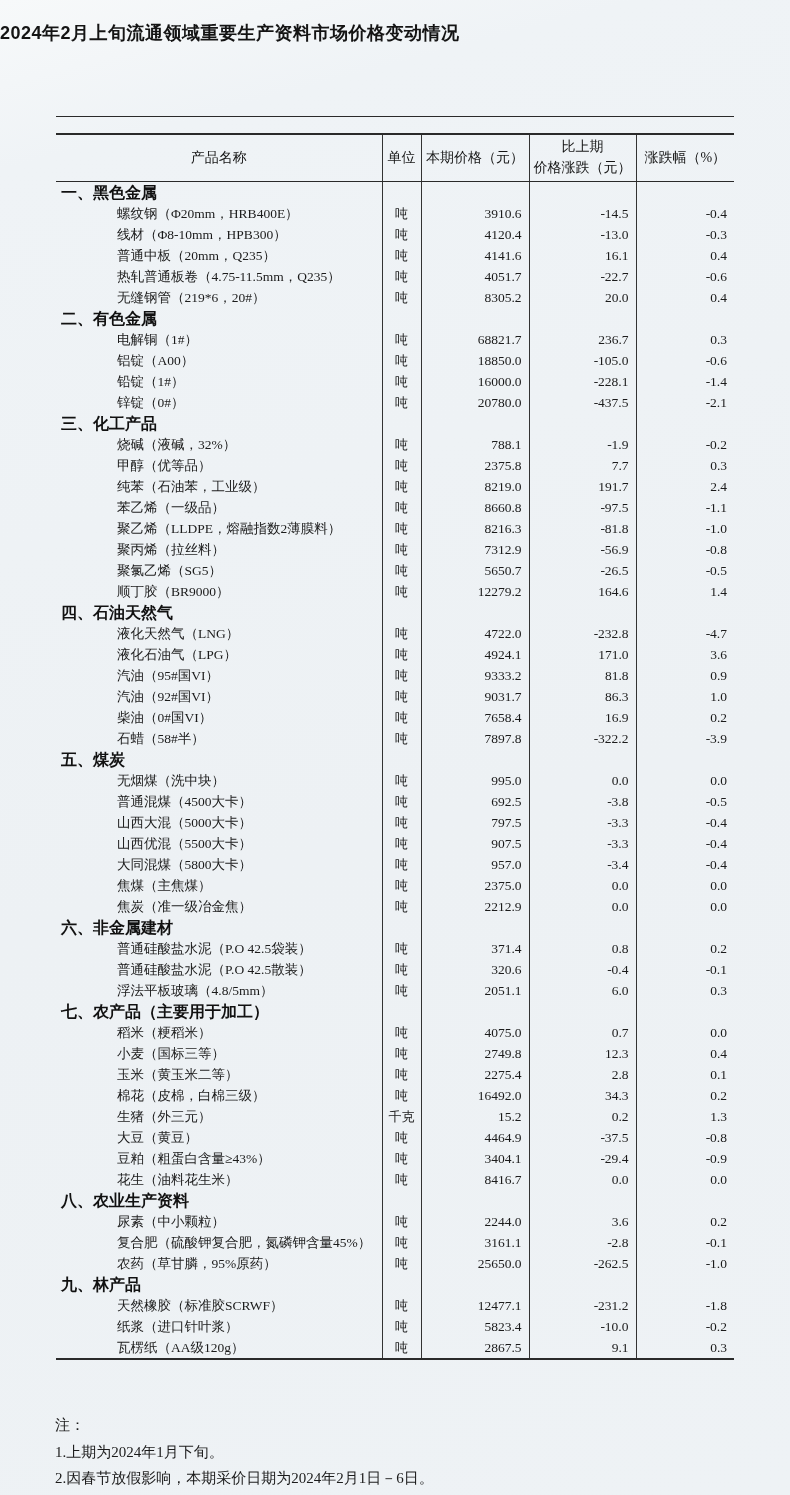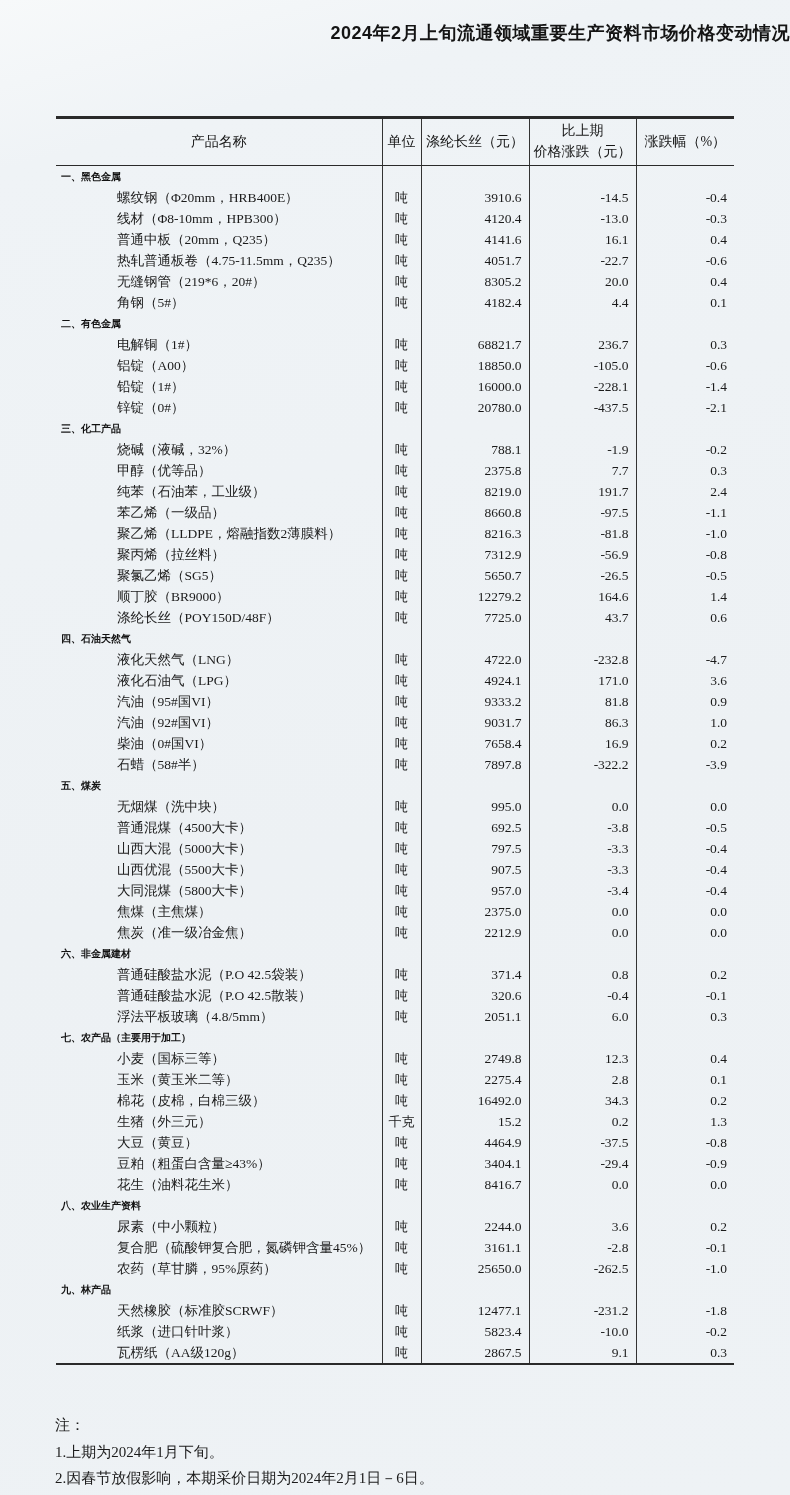--- a/index.html
+++ b/index.html
@@ -7,32 +7,32 @@
   body {
     position: relative;
     background: linear-gradient(165deg, #f7f9fa 0%, #eff3f6 10%, #edf1f4 55%, #eef2f5 100%);
     font-family: "Liberation Serif", "DejaVu Serif", serif;
     color: #1b1b1b;
     overflow: hidden;
   }
   .page-title {
     position: absolute;
     top: 21px; left: 0; width: 100%;
-    text-align: right;
+    text-align: left;
     font-family: "Liberation Sans", "DejaVu Sans", sans-serif;
     font-weight: bold;
     font-size: 18px;
     letter-spacing: 0.5px;
     color: #141414;
   }
   .table-wrap {
     position: absolute;
     left: 56px; top: 116px; width: 678px;
     border-top: 1px solid #2a2a2a;
-    padding-top: 0;
+    padding-top: 16px;
   }
   table.price-table {
     width: 678px;
     table-layout: fixed;
     border-collapse: collapse;
     border-top: 2px solid #2a2a2a;
     border-bottom: 2px solid #2a2a2a;
   }
   col.c1 { width: 326px; }
   col.c2 { width: 39px; }
@@ -57,21 +57,21 @@
     line-height: 21px;
     white-space: nowrap;
     overflow: hidden;
     vertical-align: middle;
   }
   td.cell-product { padding-left: 5px; }
   tr.product-row td.cell-product { padding-left: 61px; }
   tr.section-row td.cell-product {
     font-family: "Liberation Sans", "DejaVu Sans", sans-serif;
     font-weight: bold;
-    font-size: 10px;
+    font-size: 16px;
     color: #111;
   }
   td.cell-unit { text-align: center; font-size: 13px; }
   td.cell-num { text-align: right; padding-right: 7px; }
   .notes {
     position: absolute;
     left: 55px; top: 1412px;
     font-size: 15px;
     line-height: 26.5px;
     color: #1b1b1b;
@@ -90,21 +90,21 @@
         <col class="c1">
           <col class="c2">
           <col class="c3">
           <col class="c4">
           <col class="c5">
       </colgroup>
       <thead>
         <tr>
           <th>产品名称</th>
           <th>单位</th>
-          <th>涤纶长丝（元）</th>
+          <th>本期价格（元）</th>
           <th><span>比上期</span><br><span>价格涨跌（元）</span></th>
           <th>涨跌幅（%）</th>
         </tr>
       </thead>
       <tbody>
           <tr class="section-row">
             <td class="cell-product">一、黑色金属</td>
             <td class="cell-unit"></td>
             <td class="cell-num"></td>
             <td class="cell-num"></td>
@@ -138,27 +138,20 @@
             <td class="cell-num">-22.7</td>
             <td class="cell-num">-0.6</td>
           </tr>
           <tr class="product-row">
             <td class="cell-product">无缝钢管（219*6，20#）</td>
             <td class="cell-unit">吨</td>
             <td class="cell-num">8305.2</td>
             <td class="cell-num">20.0</td>
             <td class="cell-num">0.4</td>
           </tr>
-          <tr class="product-row">
-            <td class="cell-product">角钢（5#）</td>
-            <td class="cell-unit">吨</td>
-            <td class="cell-num">4182.4</td>
-            <td class="cell-num">4.4</td>
-            <td class="cell-num">0.1</td>
-          </tr>
           <tr class="section-row">
             <td class="cell-product">二、有色金属</td>
             <td class="cell-unit"></td>
             <td class="cell-num"></td>
             <td class="cell-num"></td>
             <td class="cell-num"></td>
           </tr>
           <tr class="product-row">
             <td class="cell-product">电解铜（1#）</td>
             <td class="cell-unit">吨</td>
@@ -243,27 +236,20 @@
             <td class="cell-num">-26.5</td>
             <td class="cell-num">-0.5</td>
           </tr>
           <tr class="product-row">
             <td class="cell-product">顺丁胶（BR9000）</td>
             <td class="cell-unit">吨</td>
             <td class="cell-num">12279.2</td>
             <td class="cell-num">164.6</td>
             <td class="cell-num">1.4</td>
           </tr>
-          <tr class="product-row">
-            <td class="cell-product">涤纶长丝（POY150D/48F）</td>
-            <td class="cell-unit">吨</td>
-            <td class="cell-num">7725.0</td>
-            <td class="cell-num">43.7</td>
-            <td class="cell-num">0.6</td>
-          </tr>
           <tr class="section-row">
             <td class="cell-product">四、石油天然气</td>
             <td class="cell-unit"></td>
             <td class="cell-num"></td>
             <td class="cell-num"></td>
             <td class="cell-num"></td>
           </tr>
           <tr class="product-row">
             <td class="cell-product">液化天然气（LNG）</td>
             <td class="cell-unit">吨</td>
@@ -389,20 +375,27 @@
             <td class="cell-num">2051.1</td>
             <td class="cell-num">6.0</td>
             <td class="cell-num">0.3</td>
           </tr>
           <tr class="section-row">
             <td class="cell-product">七、农产品（主要用于加工）</td>
             <td class="cell-unit"></td>
             <td class="cell-num"></td>
             <td class="cell-num"></td>
             <td class="cell-num"></td>
+          </tr>
+          <tr class="product-row">
+            <td class="cell-product">稻米（粳稻米）</td>
+            <td class="cell-unit">吨</td>
+            <td class="cell-num">4075.0</td>
+            <td class="cell-num">0.7</td>
+            <td class="cell-num">0.0</td>
           </tr>
           <tr class="product-row">
             <td class="cell-product">小麦（国标三等）</td>
             <td class="cell-unit">吨</td>
             <td class="cell-num">2749.8</td>
             <td class="cell-num">12.3</td>
             <td class="cell-num">0.4</td>
           </tr>
           <tr class="product-row">
             <td class="cell-product">玉米（黄玉米二等）</td>

